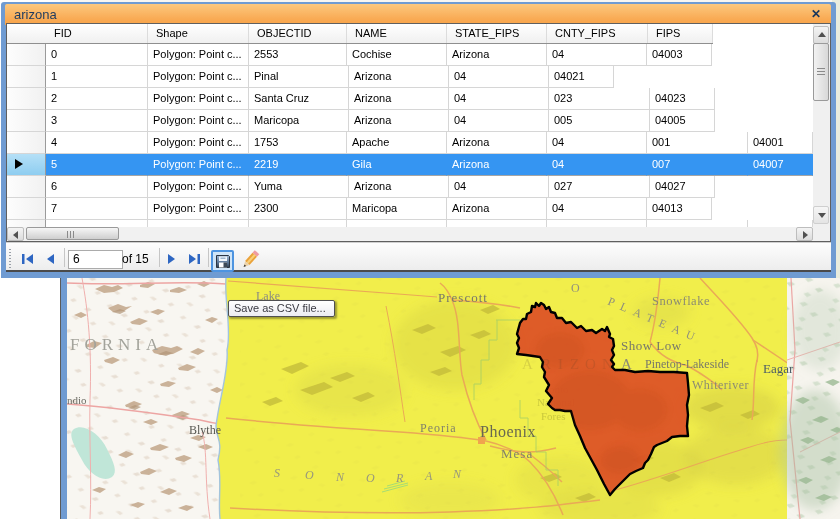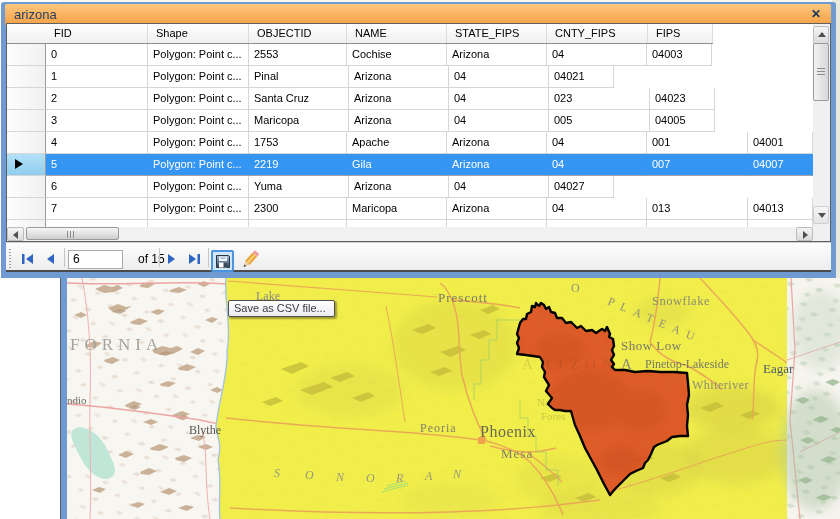--- a/index.html
+++ b/index.html
@@ -341,30 +341,30 @@
         <div style="width:100px">04</div>
         <div style="width:101px">007</div>
         <div style="width:65px">04007</div>
       </div>
     <div class="abs drow" style="top:152px">
         <div style="width:102px">6</div>
         <div style="width:101px">Polygon: Point c...</div>
         <div style="width:100px">Yuma</div>
         <div style="width:100px">Arizona</div>
         <div style="width:100px">04</div>
+        <div style="width:101px">027</div>
         <div style="width:65px">04027</div>
       </div>
     <div class="abs drow" style="top:174px">
         <div style="width:102px">7</div>
         <div style="width:101px">Polygon: Point c...</div>
         <div style="width:98px">2300</div>
         <div style="width:100px">Maricopa</div>
         <div style="width:100px">Arizona</div>
         <div style="width:100px">04</div>
-        <div style="width:101px">013</div>
         <div style="width:65px">04013</div>
       </div>
     <div class="abs" style="left:39px;top:196px;width:767px;height:7px;display:flex;">
       <div class="pc" style="width:102px"></div>
         <div class="pc" style="width:101px"></div>
         <div class="pc" style="width:98px"></div>
         <div class="pc" style="width:100px"></div>
         <div class="pc" style="width:100px"></div>
         <div class="pc" style="width:100px"></div>
         <div class="pc" style="width:101px"></div>
@@ -400,21 +400,21 @@
     <div class="abs" style="left:3px;top:6px;width:2px;height:19px;background-image:repeating-linear-gradient(180deg,#9aa0a8 0,#9aa0a8 1px,transparent 1px,transparent 3px);"></div>
     <svg class="abs" style="left:14px;top:8px" width="16" height="16">
         <rect x="2" y="3" width="2.5" height="10" fill="#2e66c2"></rect>
         <path d="M13,3 L6,8 L13,13 Z" fill="#2e66c2"></path>
       </svg>
     <svg class="abs" style="left:36px;top:8px" width="16" height="16">
         <path d="M12,3 L5,8 L12,13 Z" fill="#2e66c2"></path>
       </svg>
     <div class="tsep" style="left:58px;"></div>
     <div class="abs" style="left:62px;top:7px;width:49px;height:17px;background:#fff;border:1px solid #ababab;font-size:12px;color:#000;padding-left:4px;line-height:17px;">6</div>
-    <div class="abs" style="left:132px;top:9px;font-size:12px;color:#000;">of 15</div>
+    <div class="abs" style="left:116px;top:9px;font-size:12px;color:#000;">of 15</div>
     <div class="tsep" style="left:153px;"></div>
     <svg class="abs" style="left:158px;top:8px" width="16" height="16">
         <path d="M4,3 L11,8 L4,13 Z" fill="#2e66c2"></path>
       </svg>
     <svg class="abs" style="left:180px;top:8px" width="16" height="16">
         <path d="M3,3 L10,8 L3,13 Z" fill="#2e66c2"></path>
         <rect x="11.5" y="3" width="2.5" height="10" fill="#2e66c2"></rect>
       </svg>
     <div class="tsep" style="left:202px;"></div>
     <div class="abs" style="left:205px;top:7px;width:19px;height:18px;background:#cfe5f8;border:2px solid #4d94e0;border-radius:2px;box-sizing:content-box;">

